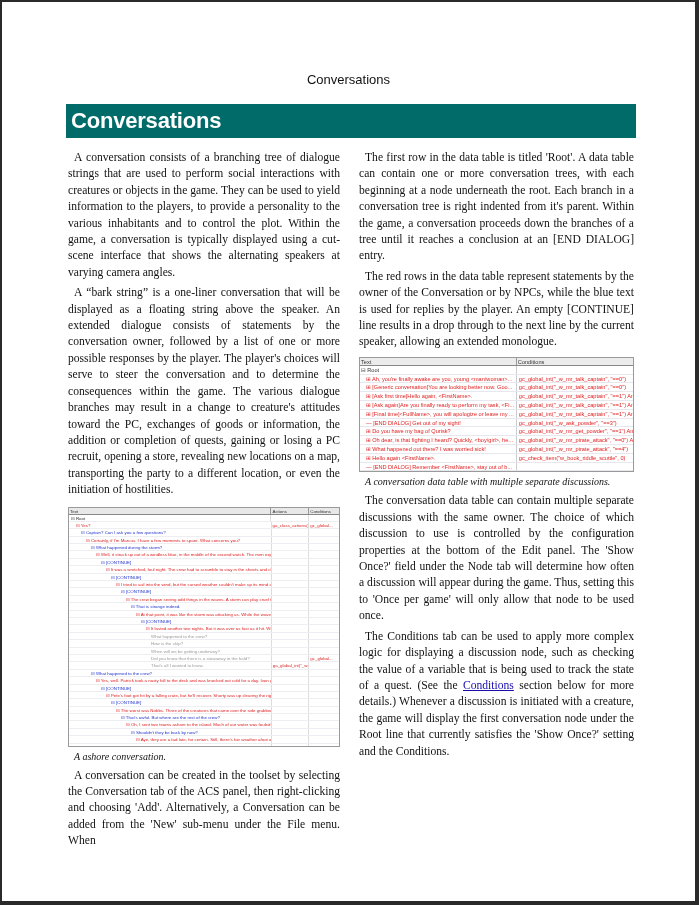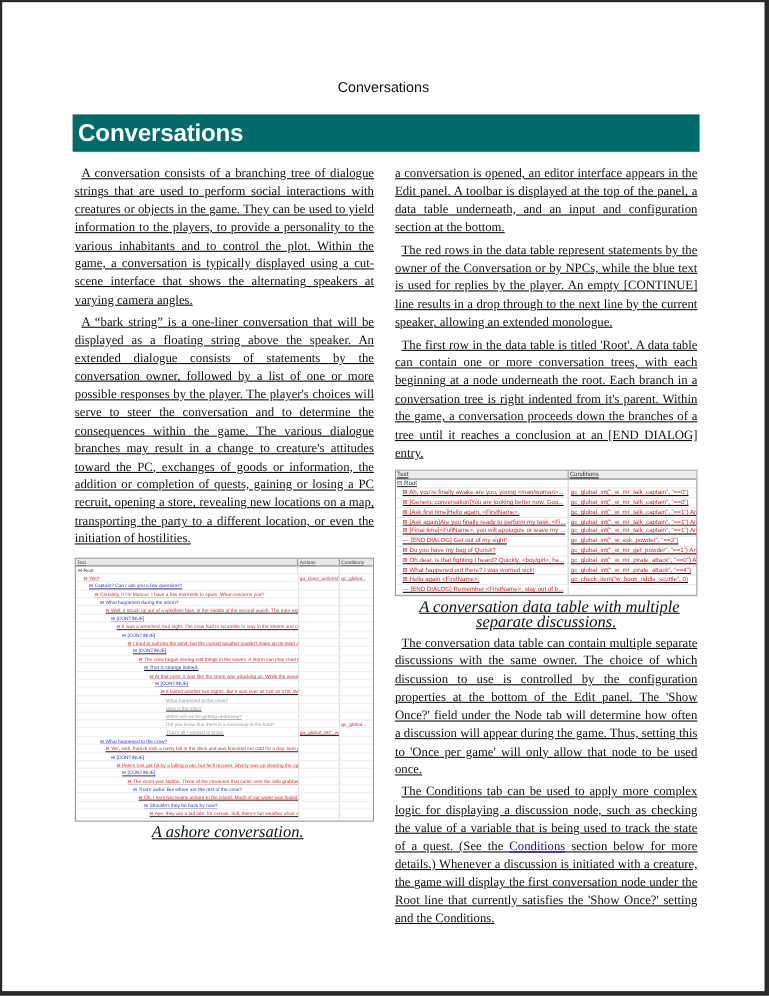--- a/index.html
+++ b/index.html
@@ -17,30 +17,30 @@
       background: #006b68;
     }
     .heading-bar h1 {
       font-family: "Liberation Sans", sans-serif; font-weight: bold;
       font-size: 22px; color: #ffffff; line-height: 34px; padding-left: 5px;
       letter-spacing: -0.2px;
     }
     .col {
       position: absolute; top: 148px; width: 272px;
       font-family: "Liberation Serif", serif; font-size: 11.6px; line-height: 16.4px;
-      color: #111; text-align: justify; text-decoration: underline;
+      color: #111; text-align: justify;
     }
     .col.left { left: 66px; }
     .col.right { left: 357px; width: 275px; }
     .col p { text-indent: 6px; margin-bottom: 4px; }
     .col p.cont { text-indent: 0; }
     .col a { color: #1a0dab; text-decoration: underline; }
     .figure { margin: 8px 0 2px 0; }
     .caption {
-      text-align: center; font-style: italic; font-size: 15px; line-height: 14px;
+      font-style: italic; font-size: 10px; line-height: 14px;
       margin: 3px 0 6px 0; text-indent: 0;
     }
     
     .tree {
       width: 272px; height: 240px; border: 1px solid #9a9a9a; background: #fff;
       position: relative; overflow: hidden; font-family: "Liberation Sans", sans-serif;
       font-size: 4.4px; line-height: 7.4px; text-align: left;
     }
     .tree .thead {
       display: flex; height: 7px; background: #e8e8e8; border-bottom: 1px solid #888;
@@ -252,26 +252,26 @@
             <div class="row">
               <div class="c1 blue" style="padding-left: 72px;">⊟ Why not send out somebody to look for them?</div>
               <div class="c2"></div>
               <div class="c3"></div>
             </div>
           </div>
       </div>
     </div>
     <p class="caption">A ashore conversation.</p>
 
+    <p>A conversation can be created in the toolset by selecting the Conversation tab of the ACS panel, then right-clicking and choosing 'Add'. Alternatively, a Conversation can be added from the 'New' sub-menu under the File menu. When</p>
   </div>
 
   <div class="col right">
-    <p class="cont">a conversation is opened, an editor interface appears in the Edit panel. A toolbar is displayed at the top of the panel, a data table underneath, and an input and configuration section at the bottom.</p>
+    <p>The first row in the data table is titled 'Root'. A data table can contain one or more conversation trees, with each beginning at a node underneath the root. Each branch in a conversation tree is right indented from it's parent. Within the game, a conversation proceeds down the branches of a tree until it reaches a conclusion at an [END DIALOG] entry.</p>
     <p>The red rows in the data table represent statements by the owner of the Conversation or by NPCs, while the blue text is used for replies by the player. An empty [CONTINUE] line results in a drop through to the next line by the current speaker, allowing an extended monologue.</p>
-    <p>The first row in the data table is titled 'Root'. A data table can contain one or more conversation trees, with each beginning at a node underneath the root. Each branch in a conversation tree is right indented from it's parent. Within the game, a conversation proceeds down the branches of a tree until it reaches a conclusion at an [END DIALOG] entry.</p>
 
     <div class="figure" style="margin-top:6px">
       <div class="dtable">
         <div class="thead">
           <div style="width:158px">Text</div>
           <div style="width:117px;border-right:none">Conditions</div>
         </div>
         <div id="discussion-body">
             <div class="row root">
               <div class="c1" style="padding-left: 1px;">⊟ Root</div>

